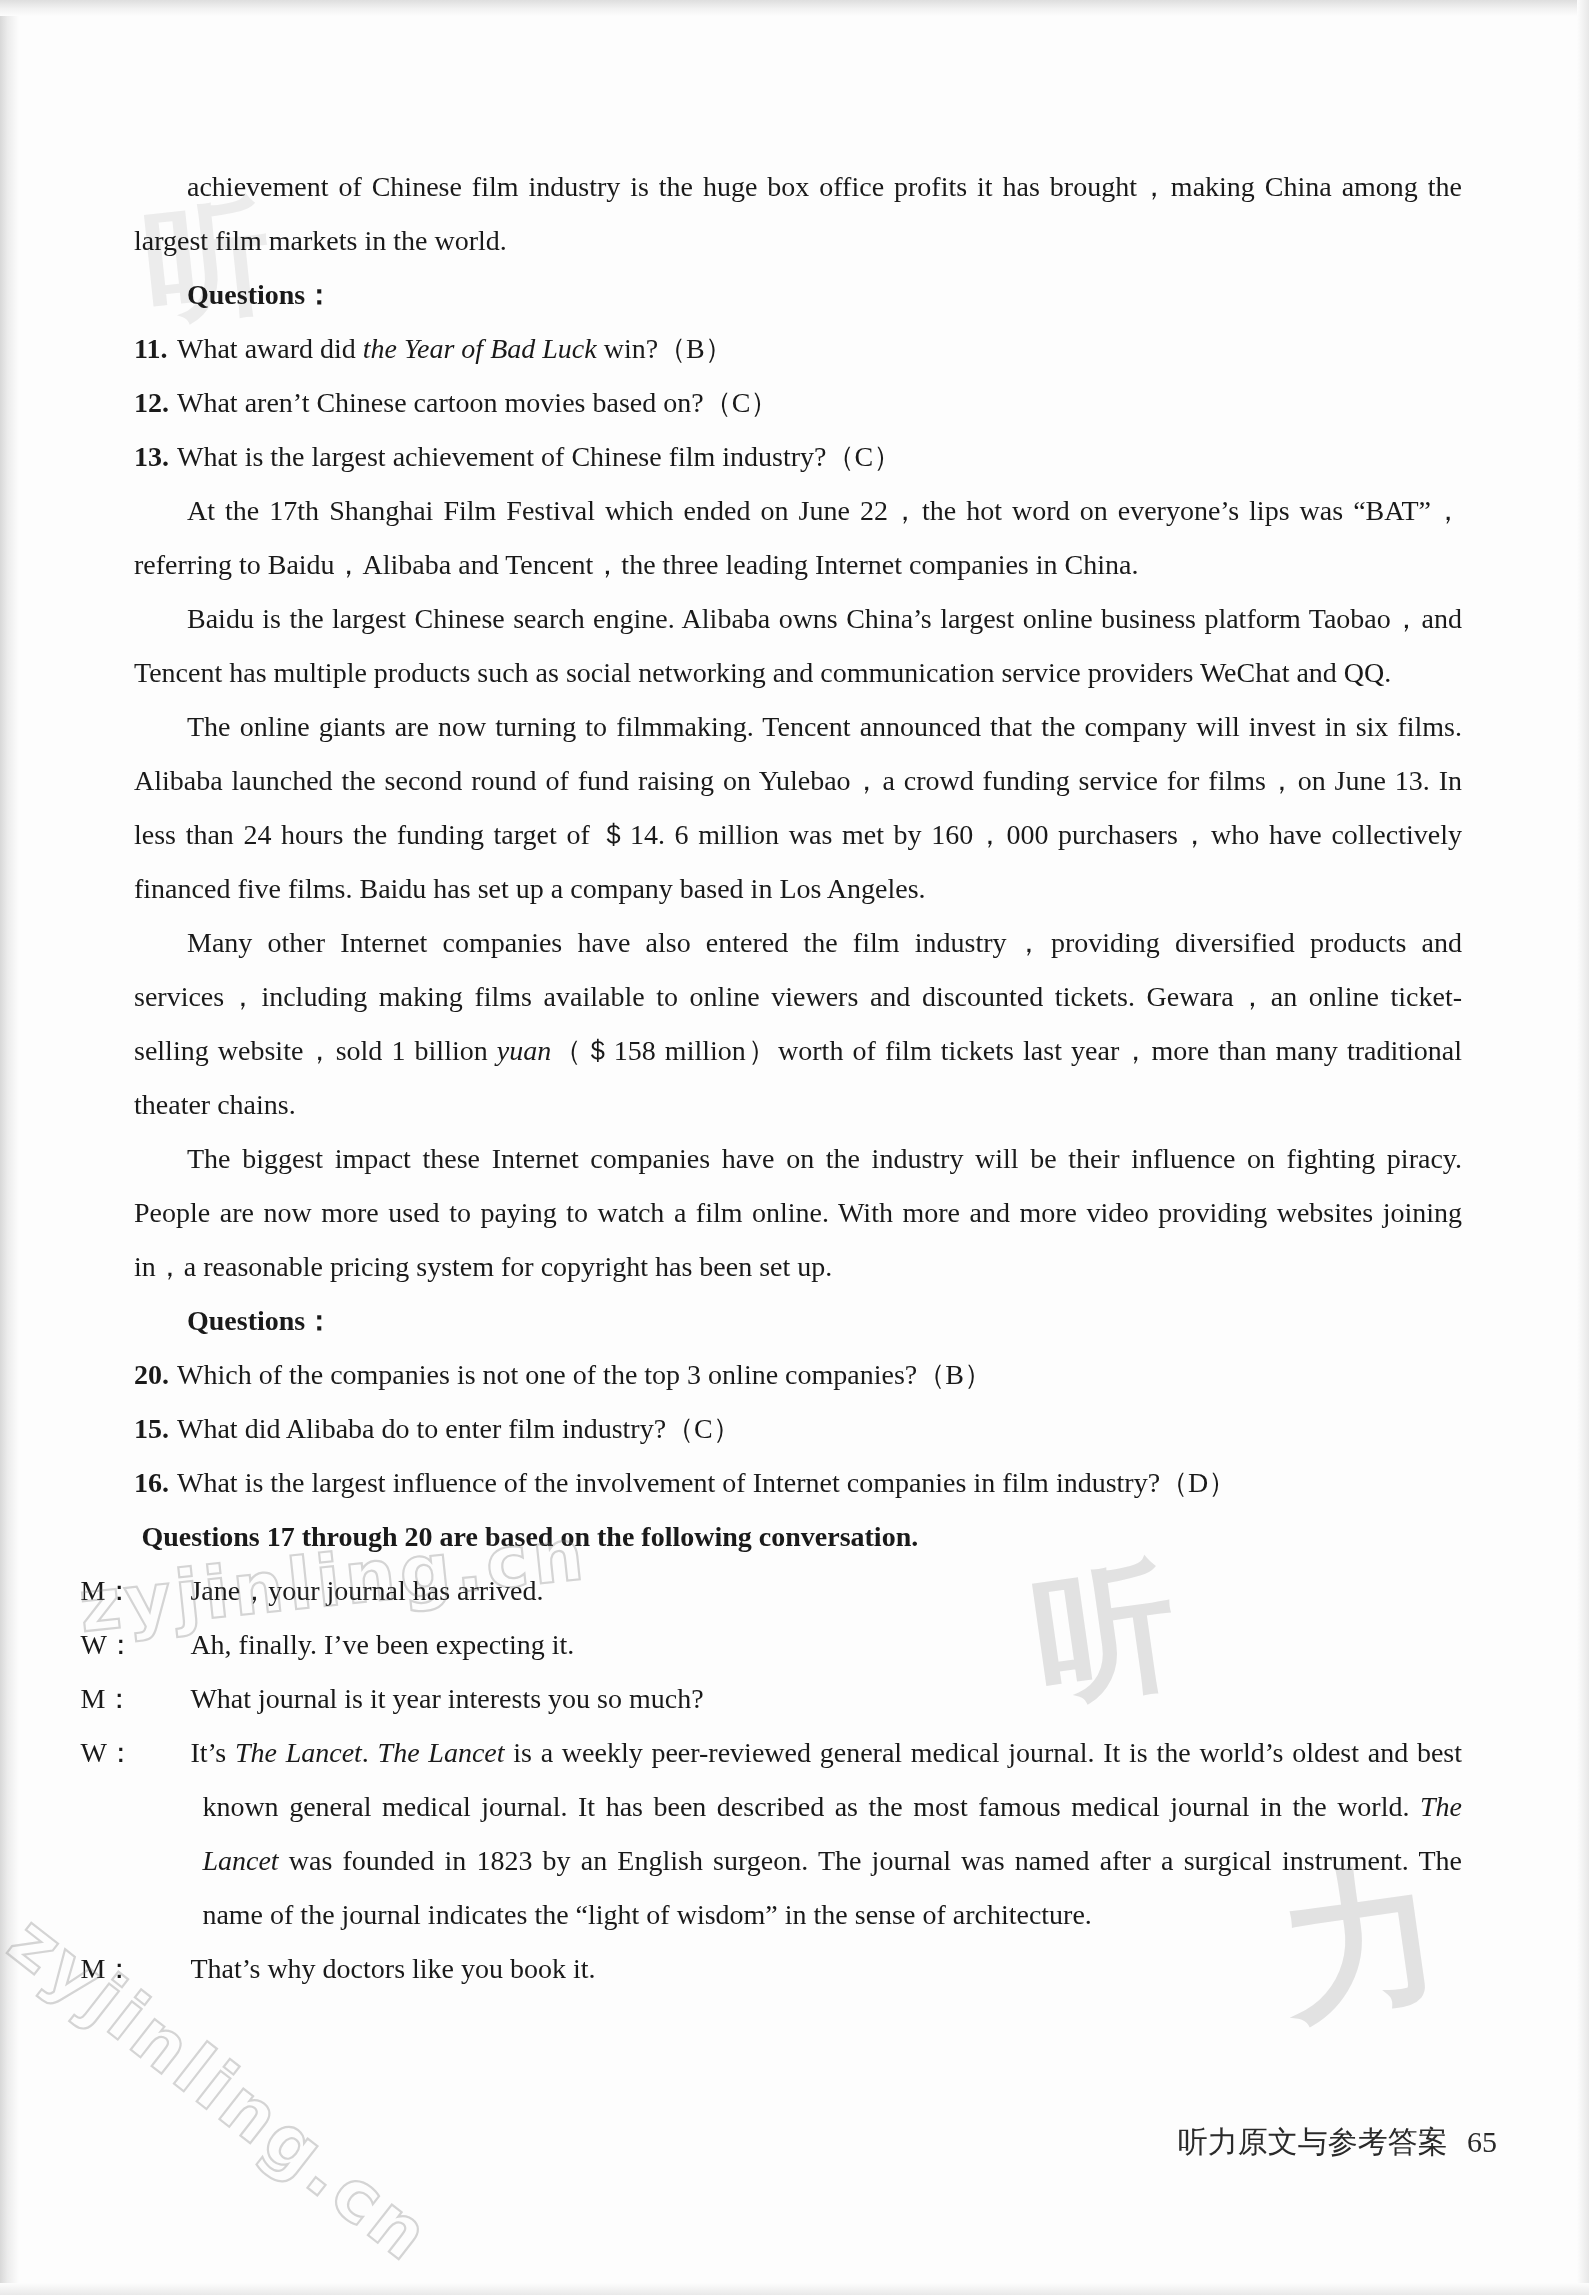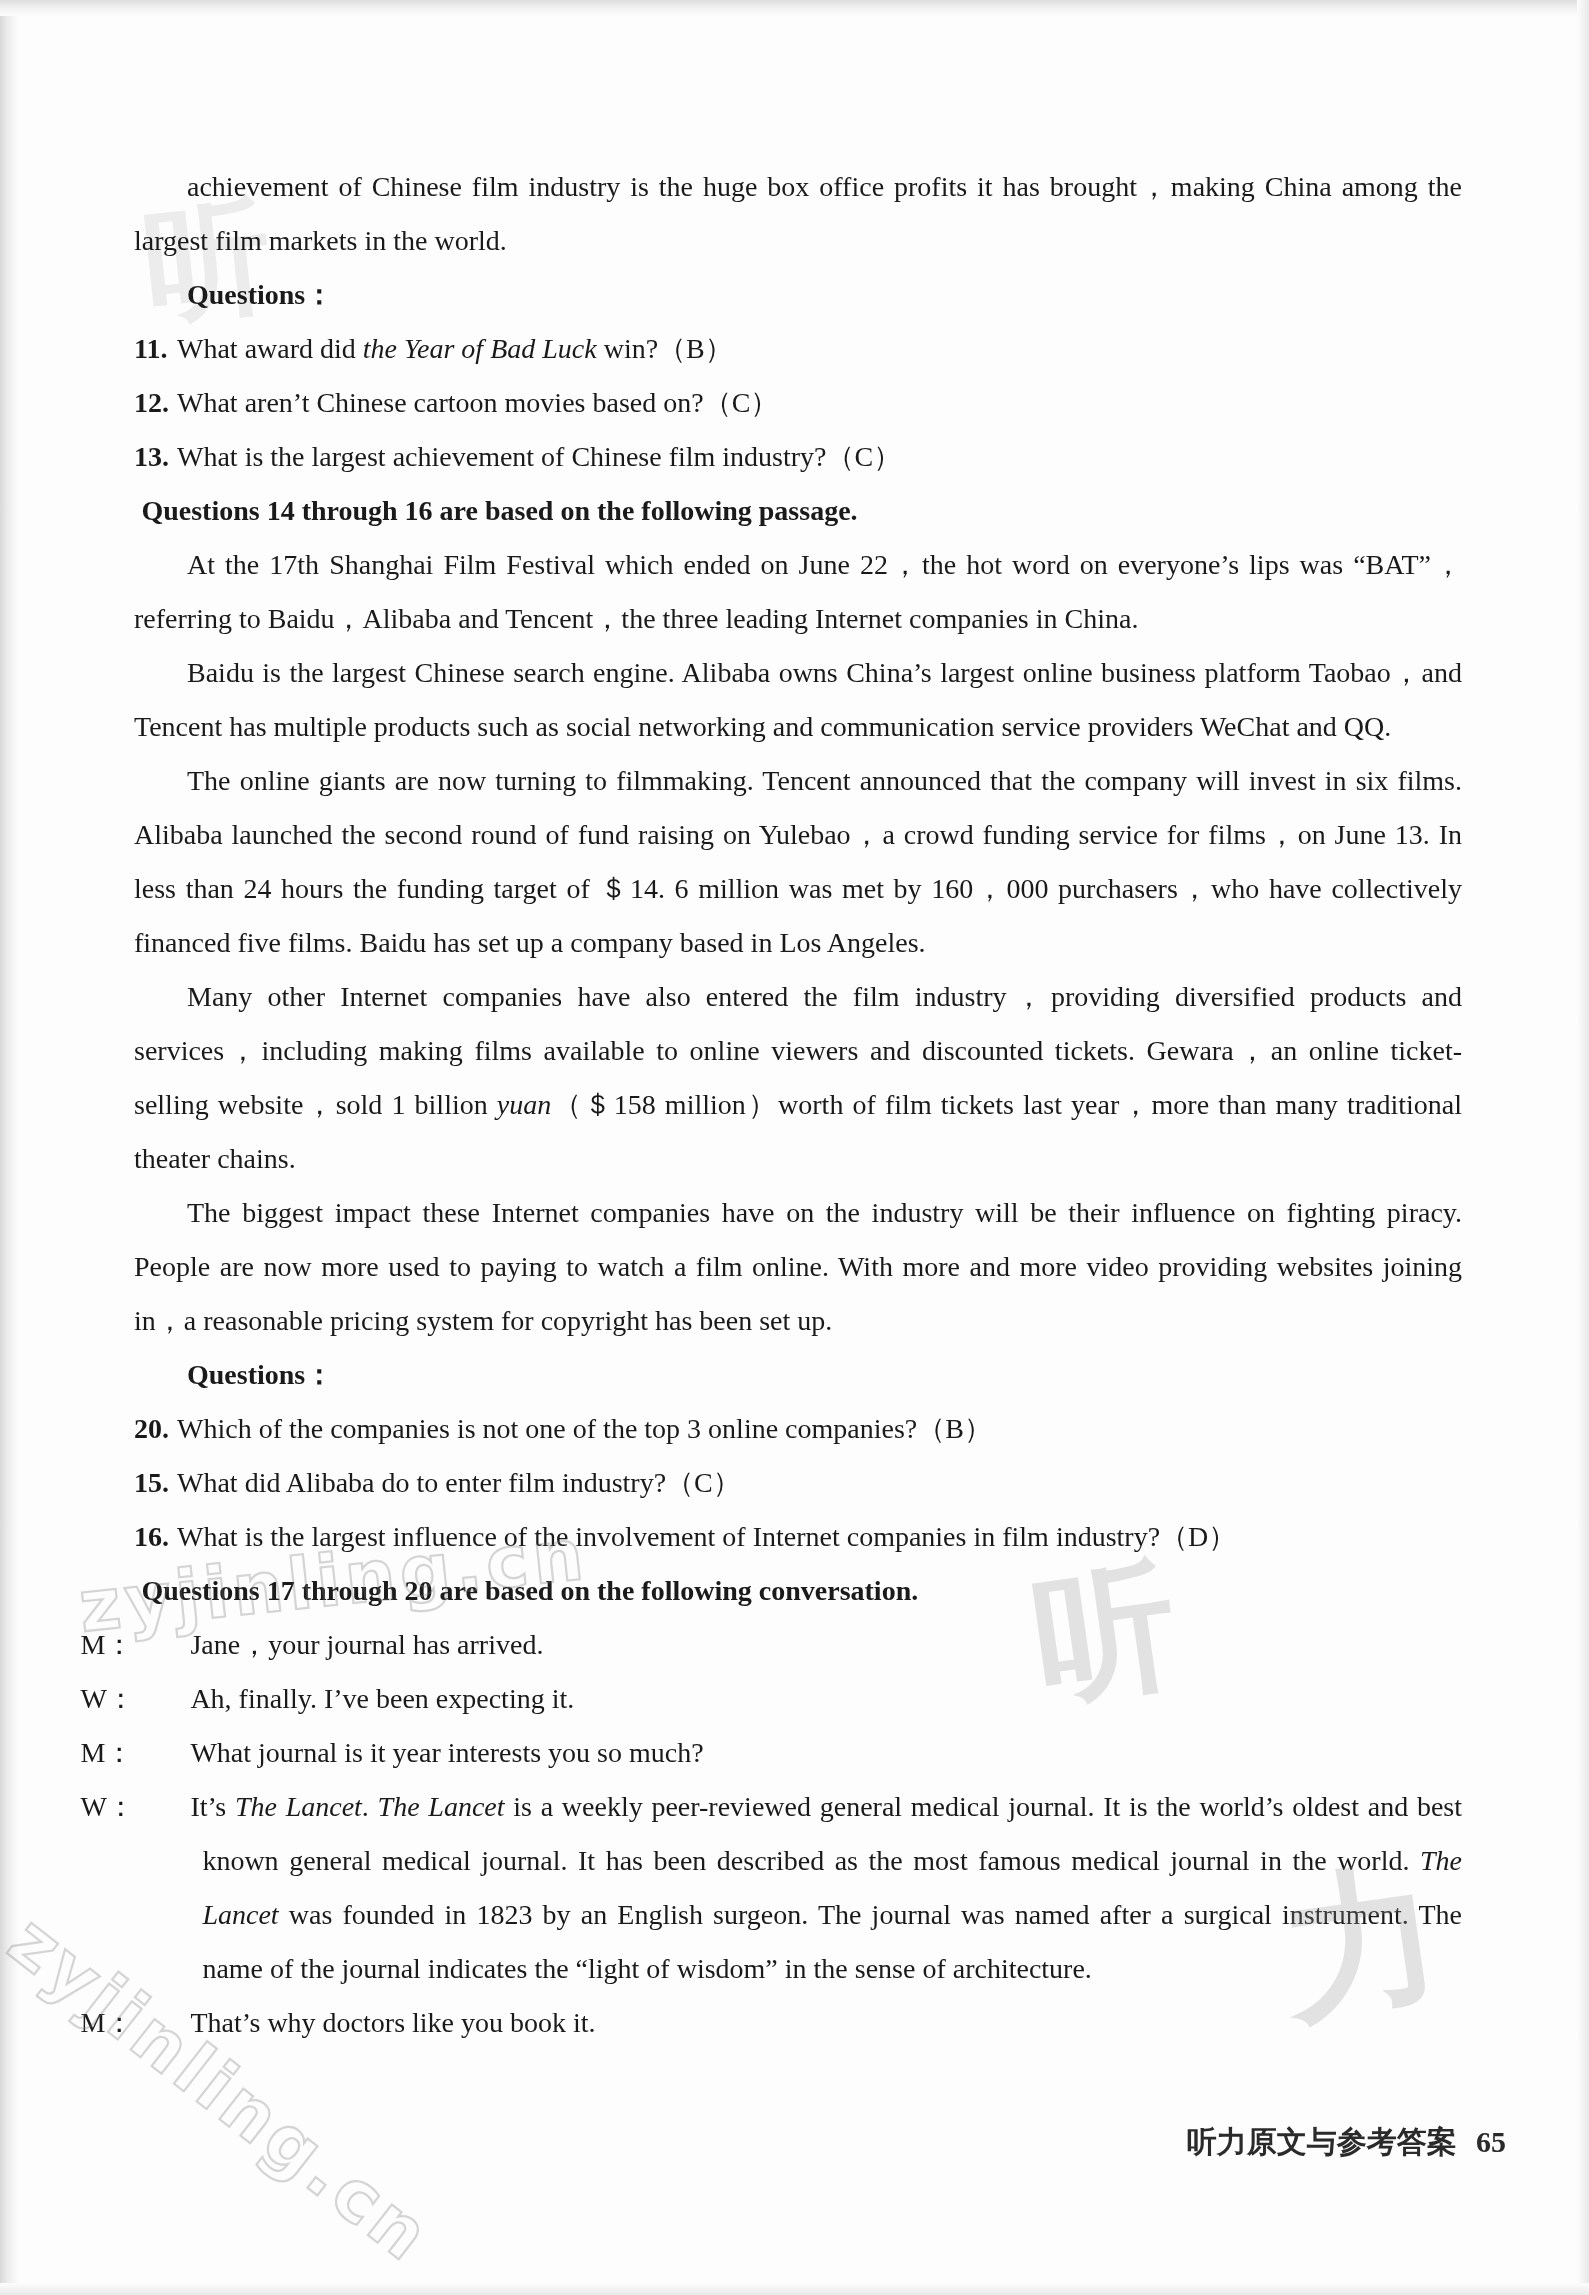--- a/index.html
+++ b/index.html
@@ -117,24 +117,24 @@
     pointer-events: none;
     user-select: none;
     font-weight: bold;
   }
   .wm-cjk-a { left: 1035px; top: 1539px; font-size: 141px; transform: rotate(-8deg); }
   .wm-cjk-b { left: 1284px; top: 1840px; font-size: 156px; transform: rotate(-8deg); }
   .wm-cjk-c { left: 145px;  top: 178px;  font-size: 126px; color: rgba(160,160,160,0.18); transform: rotate(-6deg); }
 
   .footer {
     position: absolute;
-    right: 84px;
+    right: 93px;
     top: 2122px;
     font-size: 30px;
-    font-weight: bold;
+    font-weight: normal;
     color: #2a2a2a;
     white-space: nowrap;
     font-family: "DejaVu Sans", sans-serif;
   }
   .footer .pg { margin-left: 19.3px; font-family: "Liberation Serif", serif; }
 </style>
 </head>
 <body>
 
 <div class="page">
@@ -157,21 +157,20 @@
     </div>
 
     <div class="qline">
       <span class="num">12.</span><span>What aren’t Chinese cartoon movies based on?（C）</span>
     </div>
 
     <div class="qline">
       <span class="num">13.</span><span>What is the largest achievement of Chinese film industry?（C）</span>
     </div>
 
-    <div class="sectionhead">Questions 14 through 16 are based on the following passage.</div>
 
     <p class="body">At the 17th Shanghai Film Festival which ended on June 22，the hot word on everyone’s lips was “BAT”，referring to Baidu，Alibaba and Tencent，the three leading Internet companies in China.</p>
     <p class="body">Baidu is the largest Chinese search engine. Alibaba owns China’s largest online business platform Taobao，and Tencent has multiple products such as social networking and communication service providers WeChat and QQ.</p>
     <p class="body">The online giants are now turning to filmmaking. Tencent announced that the company will invest in six films. Alibaba launched the second round of fund raising on Yulebao，a crowd funding service for films，on June 13. In less than 24 hours the funding target of ＄14. 6 million was met by 160，000 purchasers，who have collectively financed five films. Baidu has set up a company based in Los Angeles.</p>
 
     <p class="body"><span>Many other Internet companies have also entered the film industry，providing diversified products and services，including making films available to online viewers and discounted tickets. Gewara，an online ticket-selling website，sold 1 billion </span><em class="it">yuan</em><span>（＄158 million）worth of film tickets last year，more than many traditional theater chains.</span></p>
 
     <p class="body">The biggest impact these Internet companies have on the industry will be their influence on fighting piracy. People are now more used to paying to watch a film online. With more and more video providing websites joining in，a reasonable pricing system for copyright has been set up.</p>
 
     <div class="qhead">Questions：</div>

